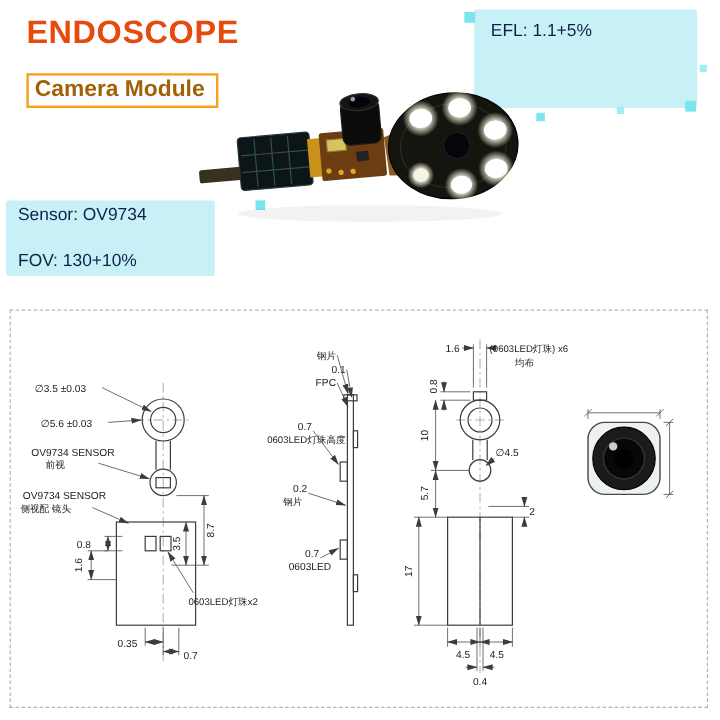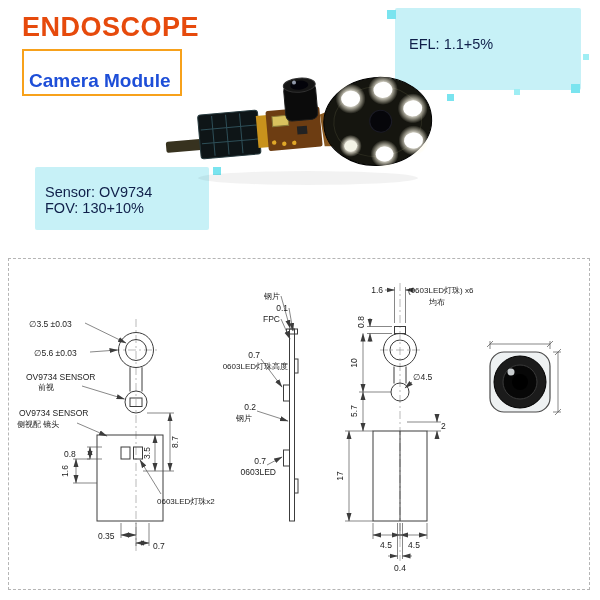--- a/index.html
+++ b/index.html
@@ -1,27 +1,27 @@
 <!DOCTYPE html>
 <html><head>
 <meta charset="utf-8">
 <style>
   html,body{margin:0;padding:0;}
   .page{position:relative;width:600px;height:600px;background:#ffffff;overflow:hidden;
         font-family:"Liberation Sans",sans-serif;}
   
   .brand{position:absolute;left:22px;top:13px;}
   .brand-title{font-size:27px;font-weight:800;color:#e64a0c;letter-spacing:.5px;line-height:1.05;}
-  .brand-subtitle{display:inline-block;margin-top:8px;border:2px solid #f7a11b;color:#1d4ed8;
-        font-size:19px;font-weight:700;padding:19px 10px 2px 5px;line-height:1.15;}
+  .brand-subtitle{display:inline-block;margin-top:20px;border:2px solid #f7a11b;color:#a16207;
+        font-size:19px;font-weight:700;padding:1px 10px 2px 5px;line-height:1.15;}
   
   .spec-box{position:absolute;background:#c7f1f7;color:#10204a;font-size:14.5px;font-weight:500;
         display:flex;flex-direction:column;box-sizing:border-box;border-radius:2px;}
-  .spec-top{left:395px;top:8px;width:186px;height:82px;padding:28px 14px;justify-content:space-between;}
-  .spec-left{left:5px;top:167px;width:174px;height:63px;padding:17px 10px;justify-content:space-between;margin-left:30px;}
+  .spec-top{left:395px;top:8px;width:186px;height:82px;padding:10px 14px;justify-content:space-between;}
+  .spec-left{left:5px;top:167px;width:174px;height:63px;padding:4px 10px;justify-content:space-between;}
   
   .sq{position:absolute;background:#7ae4ef;}
   .sq1{left:387px;top:10px;width:9px;height:9px;}
   .sq2{left:571px;top:84px;width:9px;height:9px;}
   .sq3{left:447px;top:94px;width:7px;height:7px;}
   .sq4{left:514px;top:89px;width:6px;height:6px;background:#9feef4;}
   .sq5{left:213px;top:167px;width:8px;height:8px;}
   .sq6{left:583px;top:54px;width:6px;height:6px;background:#9feef4;}
   
   .photo{position:absolute;left:163px;top:68px;}

